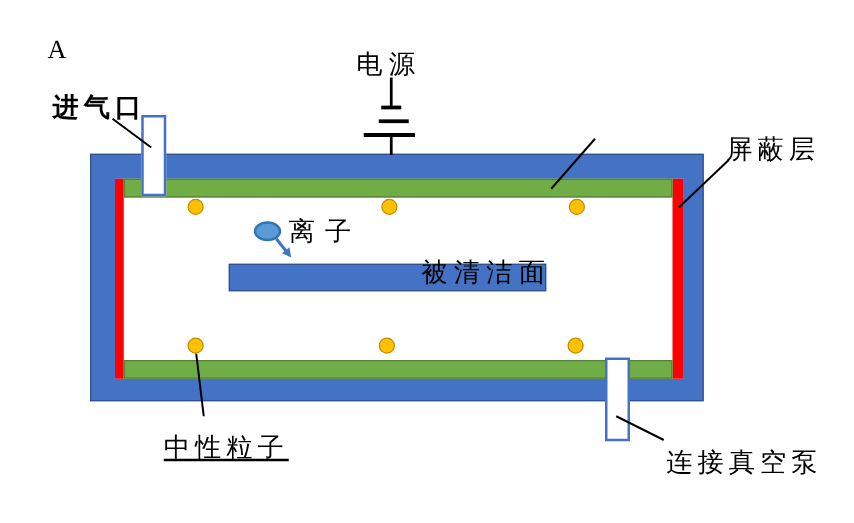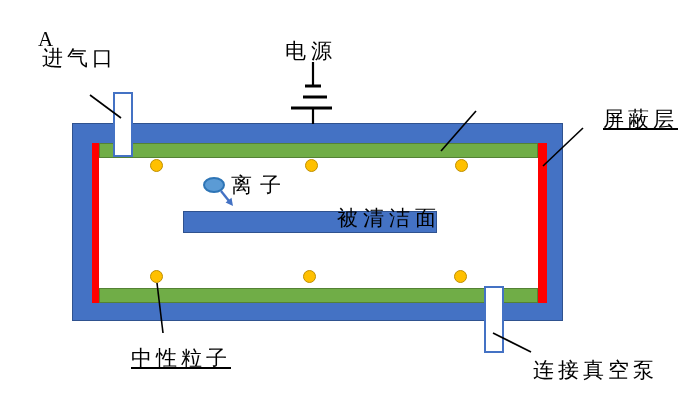--- a/index.html
+++ b/index.html
@@ -57,21 +57,21 @@
     <line x1="305" y1="86" x2="321" y2="86" stroke="#000" stroke-width="3"></line>
     <line x1="303" y1="97" x2="327" y2="97" stroke="#000" stroke-width="3"></line>
     <line x1="291" y1="108" x2="332" y2="108" stroke="#000" stroke-width="3.2"></line>
     <line x1="313" y1="109" x2="313" y2="124" stroke="#000" stroke-width="2.2"></line>
 
     <line x1="221" y1="191" x2="229" y2="201" stroke="#4472C4" stroke-width="2.4"></line>
     <polygon points="233,206 231.5,197.8 225.6,202.5" fill="#4472C4"></polygon>
   </svg>
 
   <div class="lbl" style="left:38px;top:29px;font-size:21px;letter-spacing:0;">A</div>
-  <div class="lbl" style="left:42px;top:48px;">进气口</div>
+  <div class="lbl" style="left:42px;top:76px;font-weight:bold;">进气口</div>
   <div class="lbl" style="left:285px;top:41px;letter-spacing:5px;">电源</div>
-  <div class="lbl" style="left:603px;top:109px;text-decoration:underline;">屏蔽层</div>
+  <div class="lbl" style="left:581px;top:109px;">屏蔽层</div>
   <div class="lbl" style="left:231px;top:175px;letter-spacing:8px;">离子</div>
   <div class="lbl" style="left:337px;top:208px;letter-spacing:5px;">被清洁面</div>
   <div class="lbl" style="left:131px;top:348px;text-decoration:underline;">中性粒子</div>
   <div class="lbl" style="left:533px;top:345px;margin-top:15px;">连接真空泵</div>
 
 </div>
 
 </body></html>

